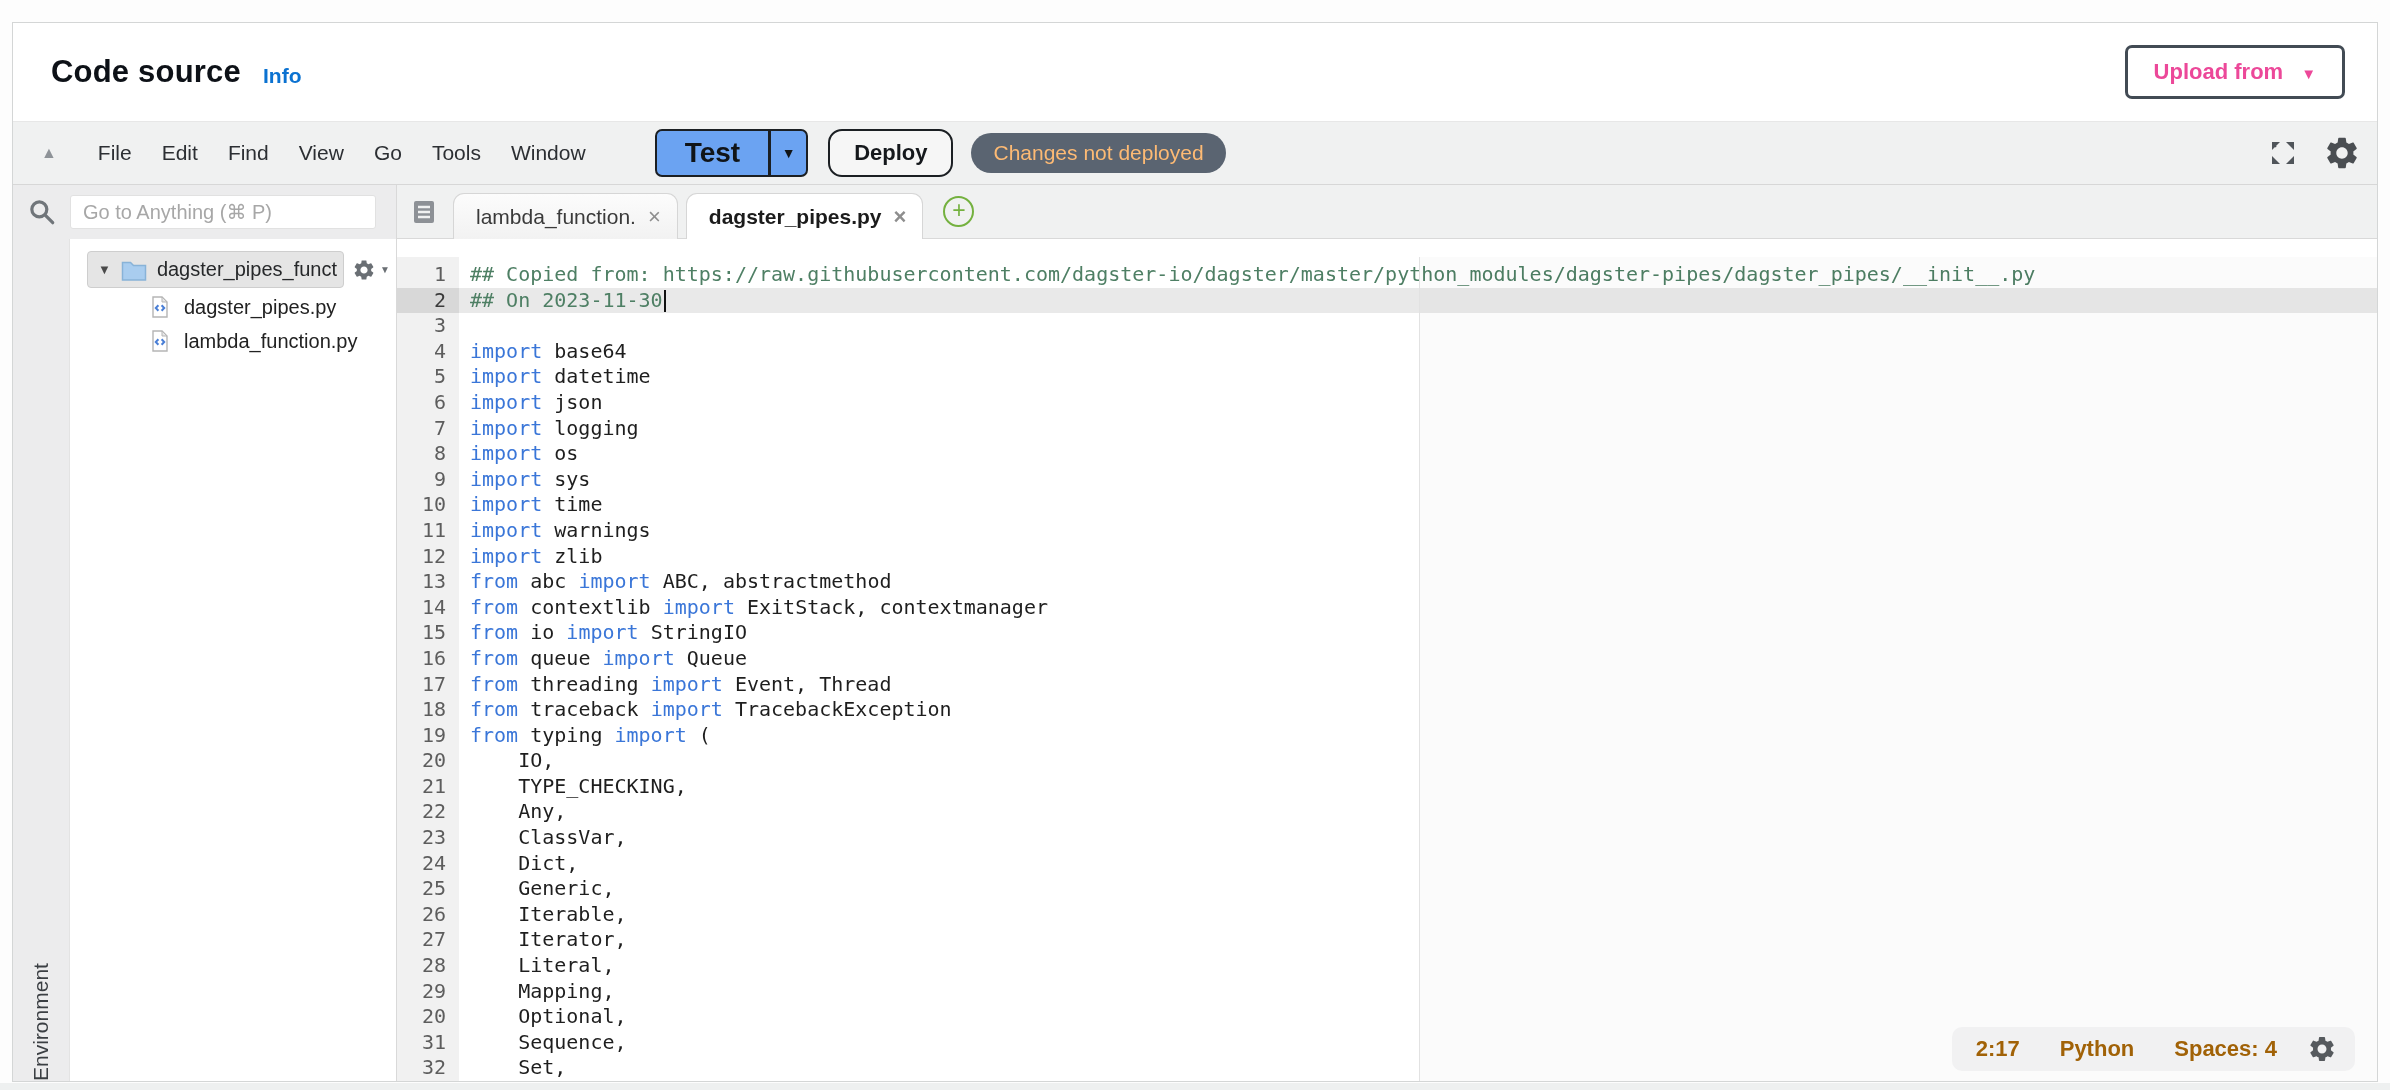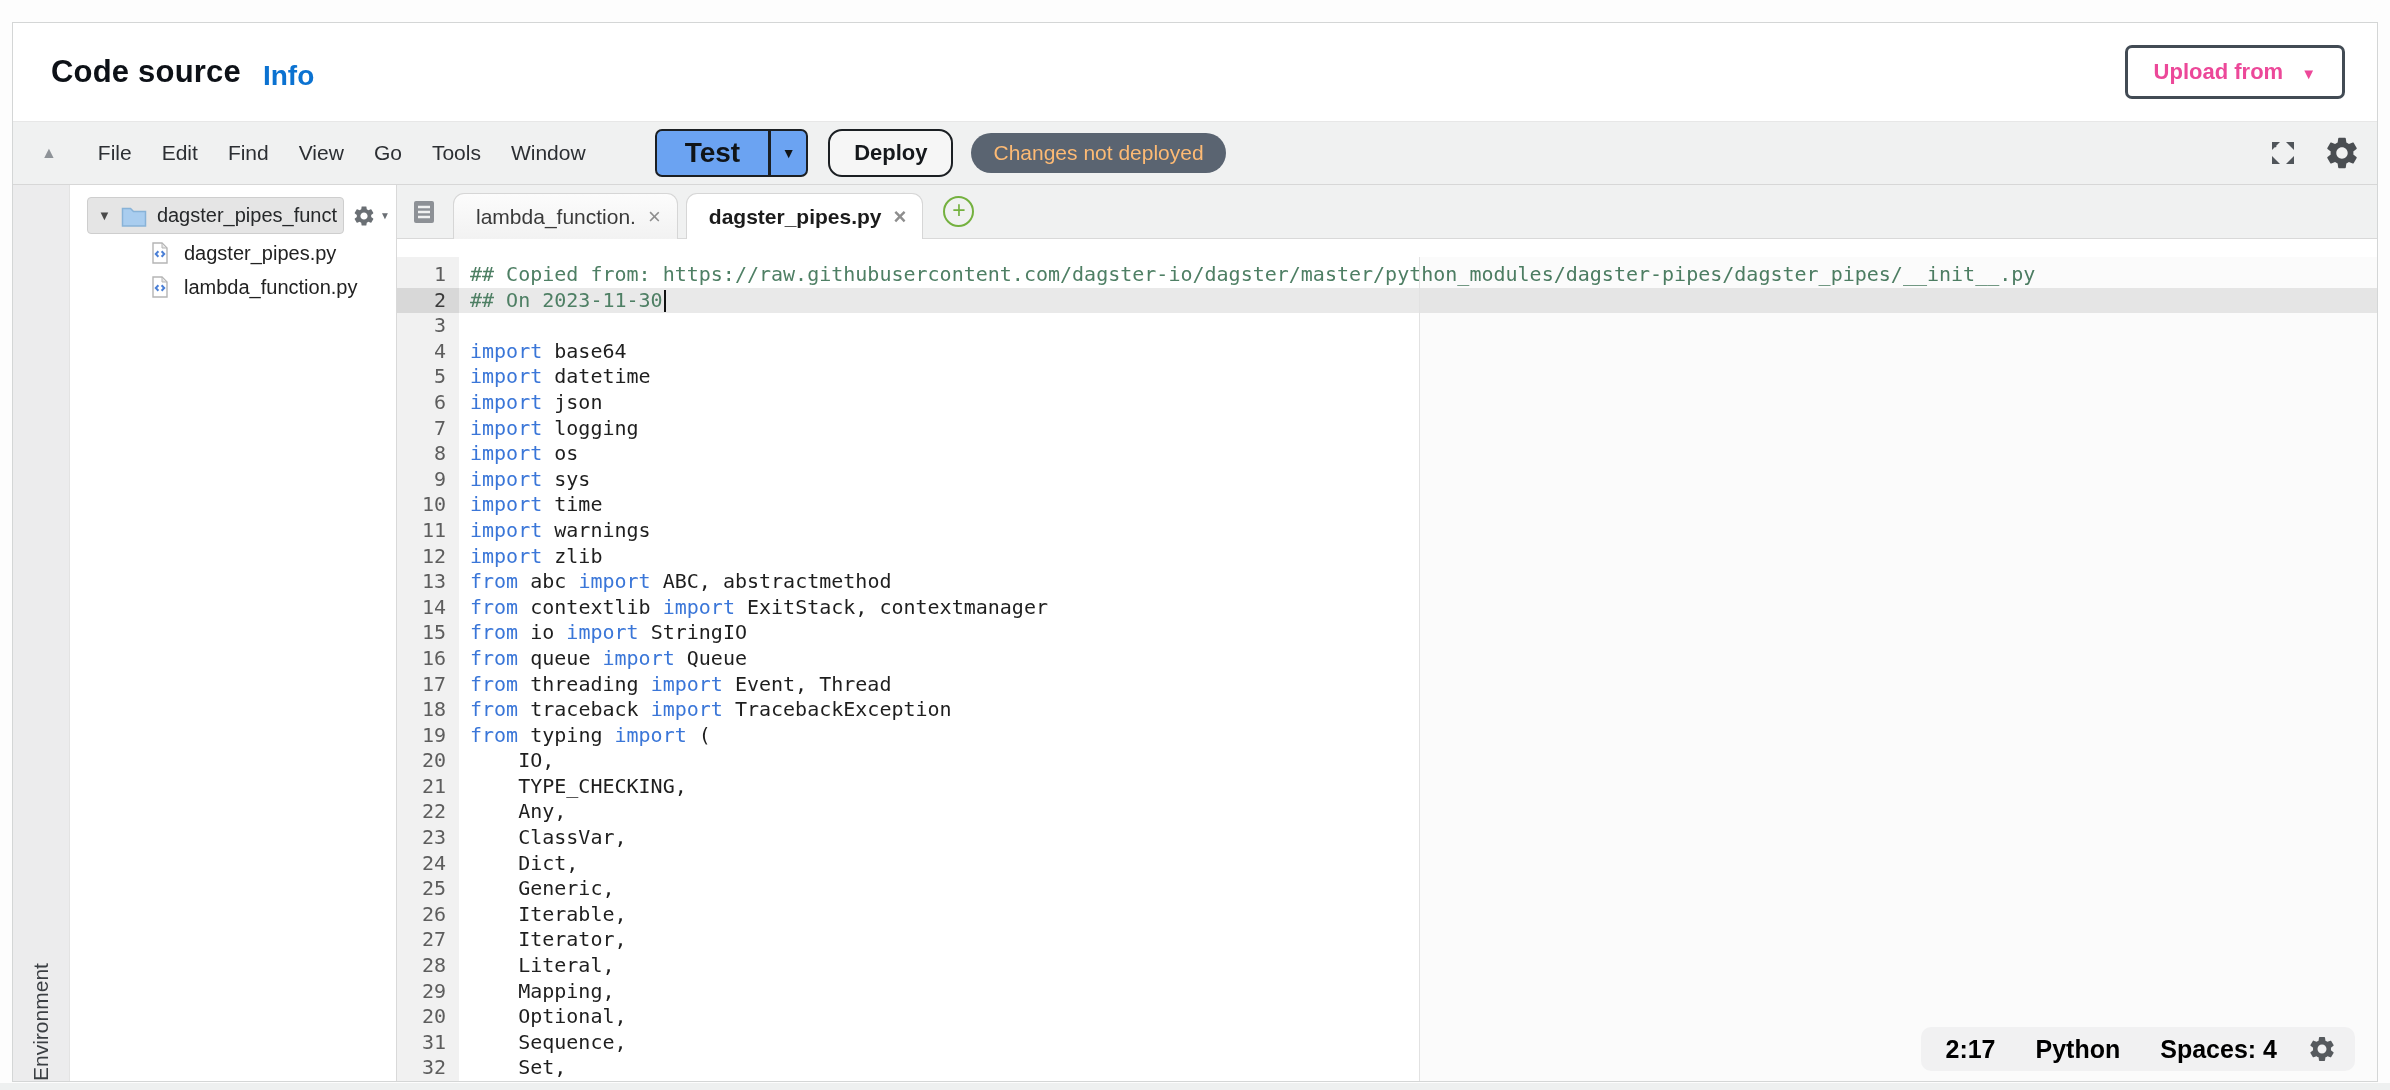--- a/index.html
+++ b/index.html
@@ -7,21 +7,21 @@
   body { font-family:"Liberation Sans", sans-serif; }
   .stage { position:relative; width:2390px; height:1090px; background:#fdfdfd; overflow:hidden; }
   .bottom-strip { position:absolute; left:0; top:1083px; width:100%; height:7px; background:#eef0f0; }
 
   .card { position:absolute; left:12px; top:22px; width:2366px; height:1060px;
           background:#fff; border:1px solid #d4d6d6; display:flex; flex-direction:column; }
 
   
   .card-header { height:98px; flex:none; display:flex; align-items:center; padding:0 32px 0 38px; background:#fff; }
   .page-title { font-size:31px; font-weight:bold; color:#0d1117; letter-spacing:0.2px; }
-  .info-link { margin-left:22px; font-size:28px; font-weight:bold; color:#0b72d1; position:relative; top:4px; cursor:pointer;text-align:center; }
+  .info-link { margin-left:22px; font-size:21px; font-weight:bold; color:#0b72d1; position:relative; top:4px; cursor:pointer;text-align:center; }
   .flex-spacer { flex:1; }
   .upload-btn { height:54px; padding:0 26px; border:3px solid #424b54; border-radius:7px; background:#fff;
                 font-size:22px; font-weight:bold; color:#ec4899; display:flex; align-items:center; gap:18px; cursor:pointer; }
   .upload-caret { font-size:15px; position:relative; top:1px; }
 
   
   .menubar { height:64px; flex:none; background:#f0f1f1; border-top:1px solid #e7e7e7; border-bottom:1px solid #d7d7d7;
              display:flex; align-items:center; padding:0 16px 0 28px; }
   .collapse-tri { font-size:16px; color:#8e9398; margin-right:26px; cursor:pointer; }
   .menu-item { font-size:21px; color:#2c2f33; padding:0 15px; cursor:pointer; }
@@ -85,21 +85,21 @@
   .cl { height:25.6px; padding-left:11px; }
   .cl.active { background:#e9e9e9; }
   .tok-kw { color:var(--kw,#3a76d8); }
   .tok-com { color:var(--com,#4e7f64); }
   .cursor { display:inline-block; width:2px; height:22px; background:#111; vertical-align:text-bottom; margin-left:1px; }
   .print-margin { position:absolute; left:1022px; top:0; bottom:0; width:1px; background:#e2e2e2; z-index:2; }
   .margin-shade { position:absolute; left:1023px; top:0; right:0; bottom:0; background:rgba(0,0,0,0.016); z-index:2; pointer-events:none; }
 
   .status-float { position:absolute; right:22px; bottom:10px; background:#f1f1f2; border-radius:10px; height:44px;
                   display:flex; align-items:center; gap:40px; padding:0 18px 0 24px;
-                  font-size:25px; font-weight:bold; color:#000000; z-index:5; }
+                  font-size:22px; font-weight:bold; color:#a16207; z-index:5; }
   .status-item { cursor:pointer; }
   .status-float .icon-btn { margin-left:-10px; }
 </style>
 </head>
 <body>
 
 <div class="stage">
   <div class="bottom-strip"></div>
 
   <div class="card">
@@ -148,20 +148,29 @@
       <span class="icon-btn">
         <svg width="38" height="38" viewBox="0 0 24 24" fill="#4a4e52">
           <path d="M19.14,12.94c0.04-0.3,0.06-0.61,0.06-0.94c0-0.32-0.02-0.64-0.07-0.94l2.03-1.58c0.18-0.14,0.23-0.41,0.12-0.61 l-1.92-3.32c-0.12-0.22-0.37-0.29-0.59-0.22l-2.39,0.96c-0.5-0.38-1.03-0.7-1.62-0.94L14.4,2.81c-0.04-0.24-0.24-0.41-0.48-0.41 h-3.84c-0.24,0-0.43,0.17-0.47,0.41L9.25,5.35C8.66,5.59,8.12,5.92,7.63,6.29L5.24,5.33c-0.22-0.08-0.47,0-0.59,0.22L2.74,8.87 C2.62,9.08,2.66,9.34,2.86,9.48l2.03,1.58C4.84,11.36,4.8,11.69,4.8,12s0.02,0.64,0.07,0.94l-2.03,1.58 c-0.18,0.14-0.23,0.41-0.12,0.61l1.92,3.32c0.12,0.22,0.37,0.29,0.59,0.22l2.39-0.96c0.5,0.38,1.03,0.7,1.62,0.94l0.36,2.54 c0.05,0.24,0.24,0.41,0.48,0.41h3.84c0.24,0,0.44-0.17,0.47-0.41l0.36-2.54c0.59-0.24,1.13-0.56,1.62-0.94l2.39,0.96 c0.22,0.08,0.47,0,0.59-0.22l1.92-3.32c0.12-0.22,0.07-0.47-0.12-0.61L19.14,12.94z M12,15.6c-1.98,0-3.6-1.62-3.6-3.6 s1.62-3.6,3.6-3.6s3.6,1.62,3.6,3.6S13.98,15.6,12,15.6z"></path>
         </svg>
       </span>
     </div>
 
     <div class="main">
 
       <div class="sidebar">
+        <div class="search-row">
+          <span class="icon-btn">
+            <svg width="30" height="30" viewBox="0 0 28 28" fill="none" stroke="#70757a" stroke-width="3" stroke-linecap="round">
+              <circle cx="11.5" cy="11.5" r="7"></circle>
+                <path d="M17 17 L24 24"></path>
+            </svg>
+          </span>
+          <input class="search-input" value="" placeholder="Go to Anything (⌘ P)" style="">
+        </div>
         <div class="sidebar-body">
           <div class="env-strip">
             <span class="env-label">Environment</span>
           </div>
           <div class="tree">
             <div class="folder-row">
               <div class="folder-pill">
                 <span class="tree-caret">▼</span>
                 <span class="icon-btn">
                   <svg width="26" height="24" viewBox="0 0 26 24">

